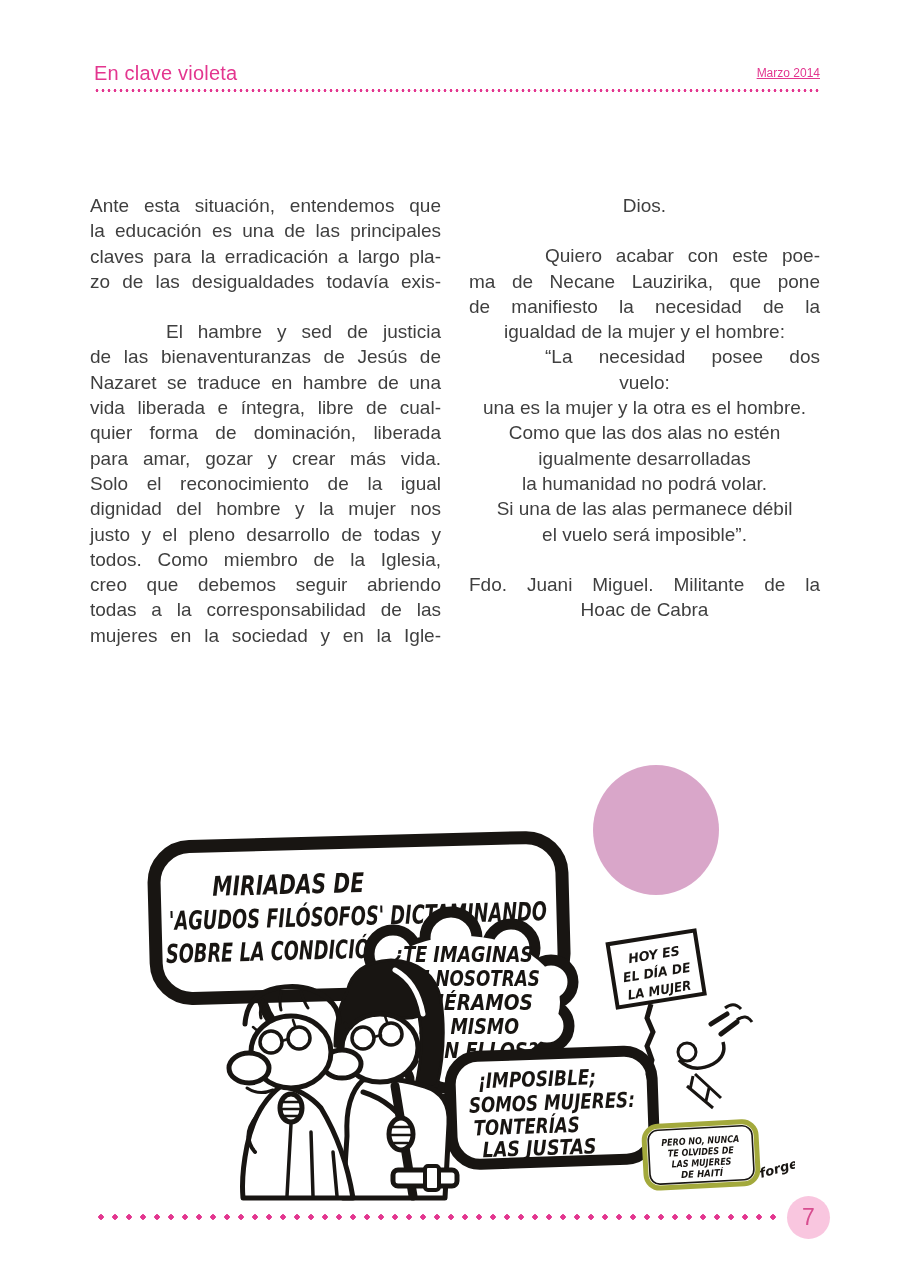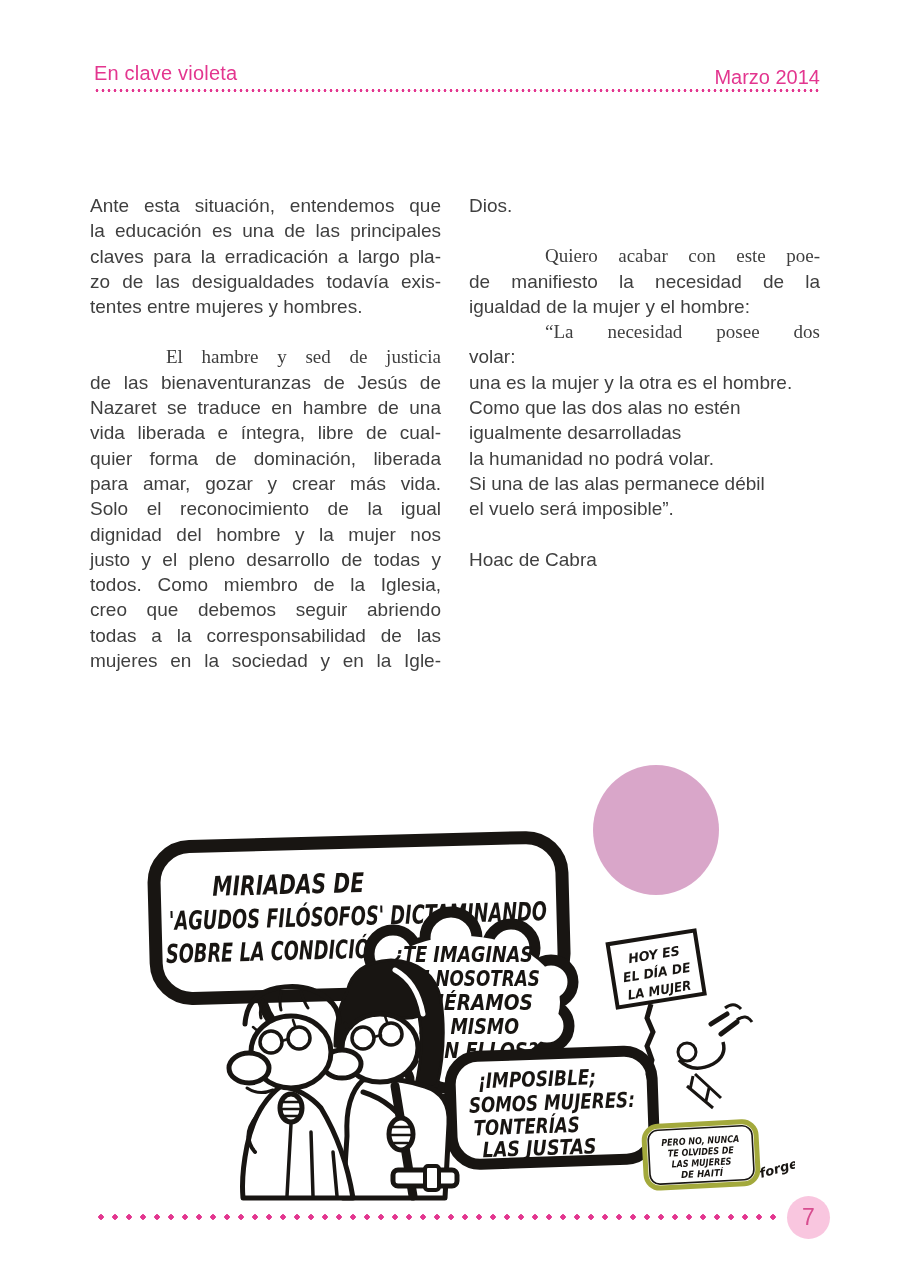--- a/index.html
+++ b/index.html
@@ -11,34 +11,34 @@
     --page-circle-fg:#d74d8f;
     --haiti-border:#a3a93c;
   }
   html,body{margin:0;padding:0;background:#888;}
   .page{
     position:relative;width:913px;height:1280px;background:#ffffff;
     margin:0 auto;overflow:hidden;
     font-family:"Liberation Sans",sans-serif;color:var(--text);
   }
   .hdr-title{position:absolute;left:94px;top:62px;font-size:20px;color:var(--accent);letter-spacing:.2px;}
-  .hdr-date{position:absolute;right:93px;top:66px;font-size:20px;color:var(--accent);}
+  .hdr-date{position:absolute;right:93px;top:66px;font-size:12px;color:var(--accent);text-decoration:underline;}
   .hdr-dots{
     position:absolute;left:94px;top:88px;width:726px;height:5px;
     background-image:radial-gradient(circle,var(--accent) 1.3px,rgba(0,0,0,0) 1.6px);
     background-size:6px 5px;background-repeat:repeat-x;background-position:0 50%;
   }
   .content{position:absolute;left:90px;top:193px;width:730px;display:flex;gap:28px;
     font-size:19px;line-height:25.3px;}
   .col{width:351px;}
   .par{margin-top:25px;}
   .par:first-child{margin-top:0;}
   .jl{text-align:justify;text-align-last:justify;white-space:nowrap;}
-  .lr{text-align:left;white-space:nowrap;}
-  .ind{padding-left:76px;font-family:Liberation Serif, serif;}
+  .lr{text-align:center;white-space:nowrap;}
+  .ind{padding-left:76px;}
   .cartoon{position:absolute;left:95px;top:756px;width:700px;height:448px;}
   .cartoon svg{width:700px;height:448px;display:block;}
   .bubtxt{font-family:"DejaVu Sans",sans-serif;font-weight:bold;font-style:italic;fill:var(--ink);}
   .ftr-dots{
     position:absolute;left:94px;top:1212px;width:690px;height:10px;
     background-image:radial-gradient(circle,var(--accent) 2.5px,rgba(0,0,0,0) 2.9px);
     background-size:14px 10px;background-repeat:repeat-x;background-position:0 50%;
   }
   .page-circle{
     position:absolute;left:787px;top:1196px;width:43px;height:43px;border-radius:50%;
@@ -55,21 +55,20 @@
   <div class="hdr-date">Marzo 2014</div>
   <div class="hdr-dots"></div>
 
   <div class="content">
     <div class="col">
       <div class="par">
         <div class="jl">Ante esta situación, entendemos que</div>
         <div class="jl">la educación es una de las principales</div>
         <div class="jl">claves para la erradicación a largo pla-</div>
         <div class="jl">zo de las desigualdades todavía exis-</div>
-        <div class="lr">tentes entre mujeres y hombres.</div>
       </div>
       <div class="par">
         <div class="jl ind">El hambre y sed de justicia</div>
         <div class="jl">de las bienaventuranzas de Jesús de</div>
         <div class="jl">Nazaret se traduce en hambre de una</div>
         <div class="jl">vida liberada e íntegra, libre de cual-</div>
         <div class="jl">quier forma de dominación, liberada</div>
         <div class="jl">para amar, gozar y crear más vida.</div>
         <div class="jl">Solo el reconocimiento de la igual</div>
         <div class="jl">dignidad del hombre y la mujer nos</div>
@@ -79,34 +78,36 @@
         <div class="jl">todas a la corresponsabilidad de las</div>
         <div class="jl">mujeres en la sociedad y en la Igle-</div>
       </div>
     </div>
     <div class="col">
       <div class="par">
         <div class="lr">Dios.</div>
       </div>
       <div class="par">
         <div class="jl ind">Quiero acabar con este poe-</div>
+        <div class="jl">ma de Necane Lauzirika, que pone</div>
         <div class="jl">de manifiesto la necesidad de la</div>
         <div class="lr">igualdad de la mujer y el hombre:</div>
       </div>
       <div>
         <div class="jl ind">“La necesidad posee dos</div>
-        <div class="lr">volar:</div>
+        <div class="lr">vuelo:</div>
         <div class="lr">una es la mujer y la otra es el hombre.</div>
         <div class="lr">Como que las dos alas no estén</div>
         <div class="lr">igualmente desarrolladas</div>
         <div class="lr">la humanidad no podrá volar.</div>
         <div class="lr">Si una de las alas permanece débil</div>
         <div class="lr">el vuelo será imposible”.</div>
       </div>
       <div class="par">
+        <div class="jl">Fdo. Juani Miguel. Militante de la</div>
         <div class="lr">Hoac de Cabra</div>
       </div>
     </div>
   </div>
 
   <div class="cartoon">
     <svg viewBox="0 0 700 448" xmlns="http://www.w3.org/2000/svg">
       <ellipse cx="561" cy="74" rx="63" ry="65" style="fill:var(--pink-ellipse)"></ellipse>
 
       <g>

